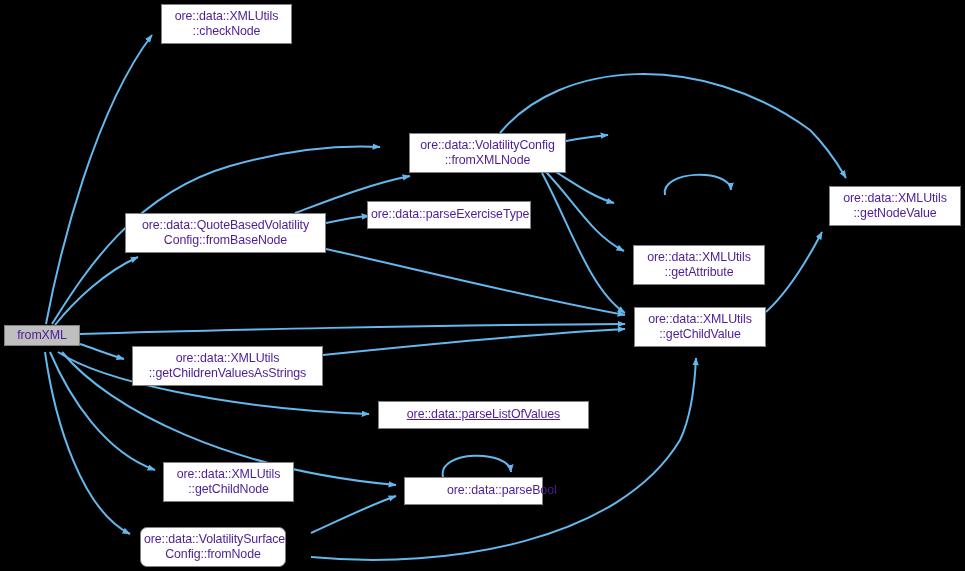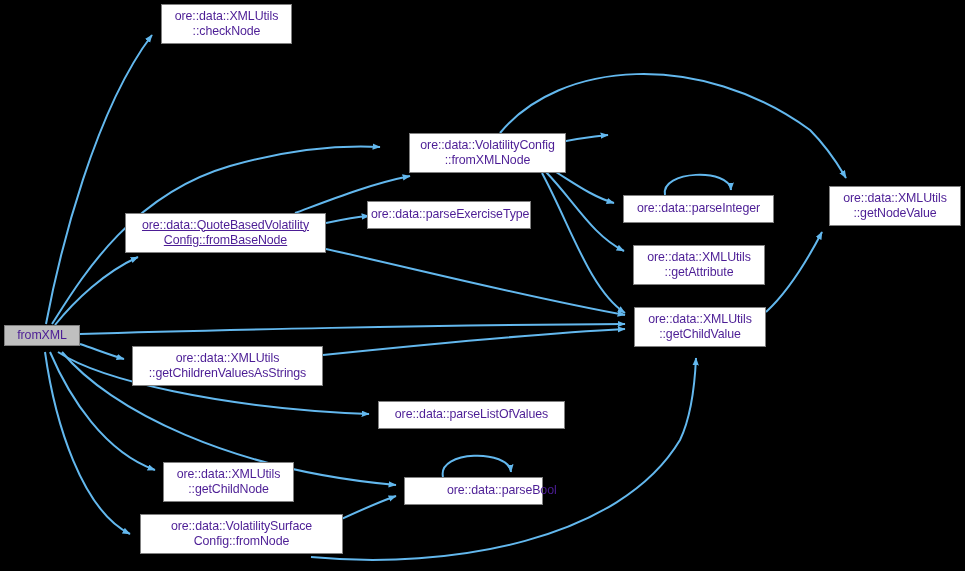--- a/index.html
+++ b/index.html
@@ -123,25 +123,22 @@
     <span class="node-label">ore::data::VolatilityConfig
 ::fromXMLNode</span>
   </div>
 
 
   <div class="node" style="left:829px; top:186px; width:132px; height:40px;">
     <span class="node-label">ore::data::XMLUtils
 ::getNodeValue</span>
   </div>
 
-  <div class="node" style="left:623px; top:195px; width:151px; height:28px;">
-    <span class="node-label">ore::data::parseInteger</span>
-  </div>
 
-  <div class="node" style="left:125px; top:213px; width:201px; height:40px;text-decoration:underline;">
+  <div class="node" style="left:125px; top:213px; width:201px; height:40px;">
     <span class="node-label">ore::data::QuoteBasedVolatility
 Config::fromBaseNode</span>
   </div>
 
   <div class="node" style="left:367px; top:201px; width:164px; height:28px;">
     <span class="node-label">ore::data::parseExerciseType</span>
   </div>
 
   <div class="node" style="left:633px; top:245px; width:132px; height:40px;">
     <span class="node-label">ore::data::XMLUtils
@@ -151,30 +148,30 @@
   <div class="node" style="left:634px; top:307px; width:132px; height:40px;">
     <span class="node-label">ore::data::XMLUtils
 ::getChildValue</span>
   </div>
 
   <div class="node" style="left:132px; top:346px; width:191px; height:40px;">
     <span class="node-label">ore::data::XMLUtils
 ::getChildrenValuesAsStrings</span>
   </div>
 
-  <div class="node" style="left:378px; top:401px; width:187px; height:28px;">
+  <div class="node" style="left:378px; top:401px; width:211px; height:28px;text-decoration:underline;">
     <span class="node-label">ore::data::parseListOfValues</span>
   </div>
 
   <div class="node" style="left:163px; top:462px; width:131px; height:40px;">
     <span class="node-label">ore::data::XMLUtils
 ::getChildNode</span>
   </div>
 
   <div class="node" style="left:404px; top:477px; width:139px; height:28px;padding-left:39px;">
     <span class="node-label">ore::data::parseBool</span>
   </div>
 
-  <div class="node" style="left:140px; top:514px; width:203px; height:40px;">
+  <div class="node" style="left:140px; top:527px; width:146px; height:40px;border-radius:7px;">
     <span class="node-label">ore::data::VolatilitySurface
 Config::fromNode</span>
   </div>
 </div>
 
 </body></html>

